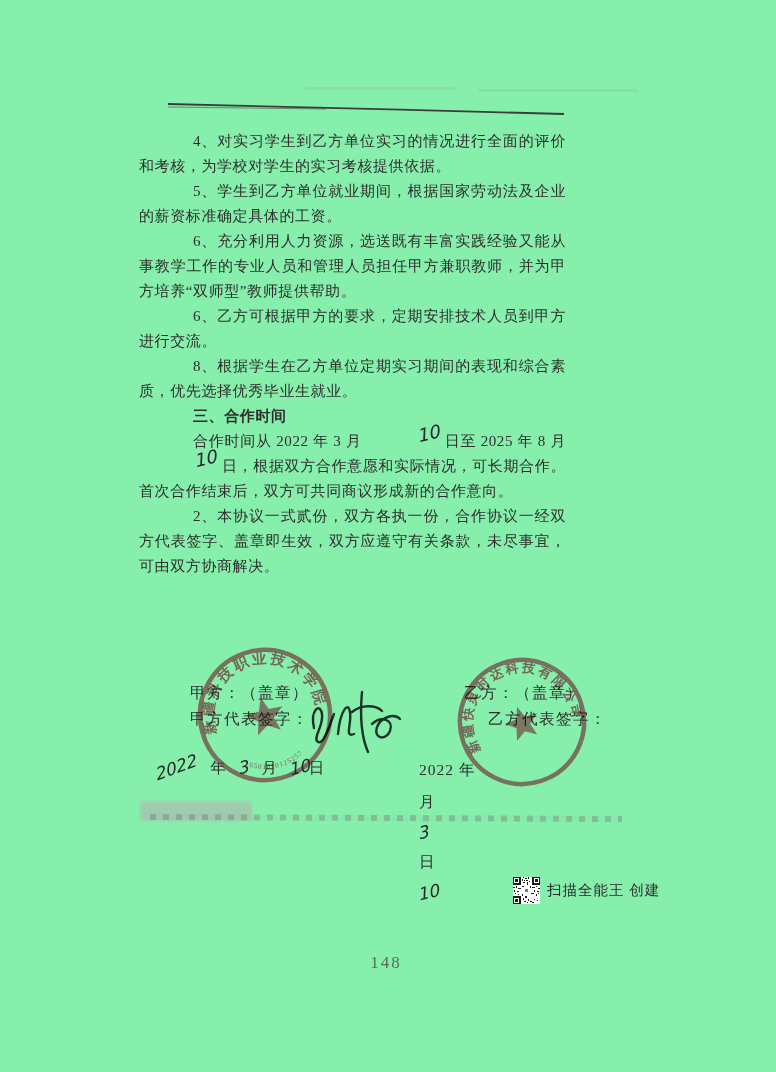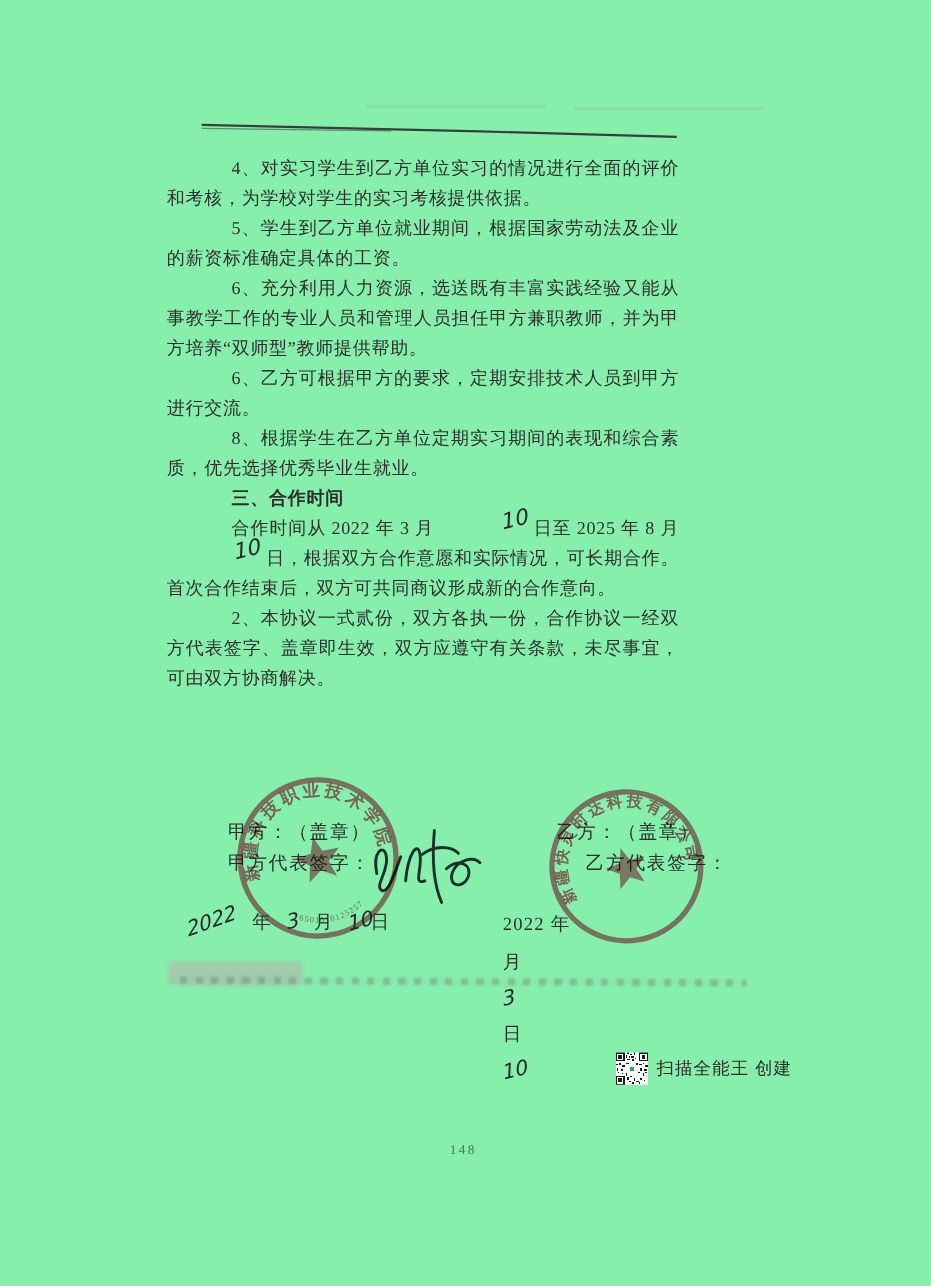--- a/index.html
+++ b/index.html
@@ -27,21 +27,21 @@
   
   .edge-blob{position:absolute;left:140px;top:801px;width:112px;height:20px;background:#b2b0ad;
              opacity:.55;filter:blur(1.6px);border-radius:3px;}
   .edge-line{position:absolute;left:150px;top:815px;width:472px;height:6px;opacity:.65;
              background:repeating-linear-gradient(90deg,rgba(110,108,105,.55) 0 6px,rgba(160,158,154,.12) 6px 13px);
              filter:blur(.7px);transform:rotate(.25deg);}
   
   .watermark{position:absolute;left:513px;top:829px;display:flex;align-items:center;gap:7px;margin-top:48px;}
   .watermark .wm-text{font-family:"Liberation Serif",serif;font-size:14.5px;color:#2b2b2b;
                       letter-spacing:1px;white-space:nowrap;}
-  .page-num{position:absolute;left:356px;top:953px;width:60px;text-align:center;font-size:11px;
+  .page-num{position:absolute;left:356px;top:953px;width:60px;text-align:center;font-size:17px;
             color:#3d3d3d;opacity:.72;letter-spacing:2px;filter:blur(.3px);}
 </style>
 </head>
 <body>
 
 <div class="page">
 
   <div class="ghost" style="left:305px;top:87px;width:150px;height:3px;"></div>
   <div class="ghost" style="left:478px;top:89px;width:160px;height:3px;"></div>
 

